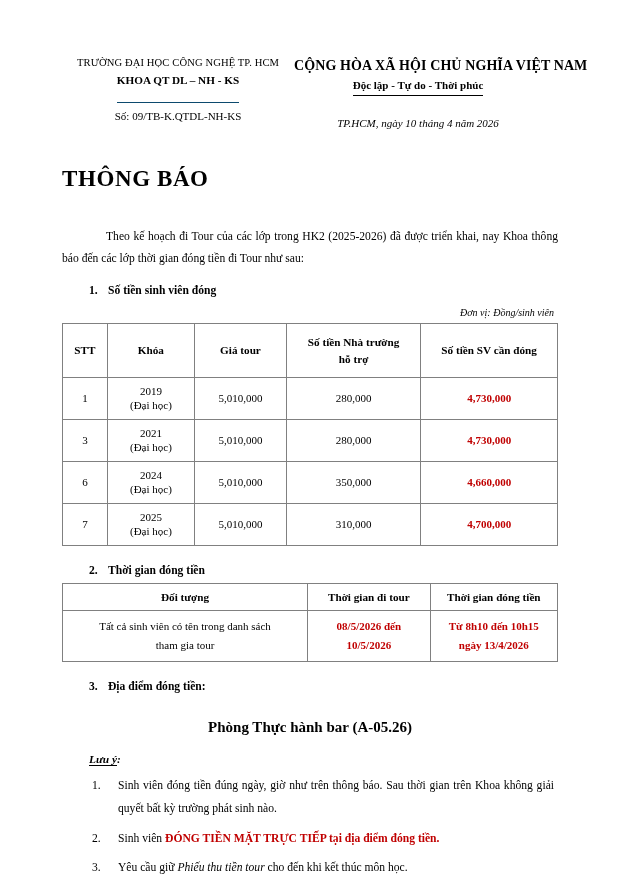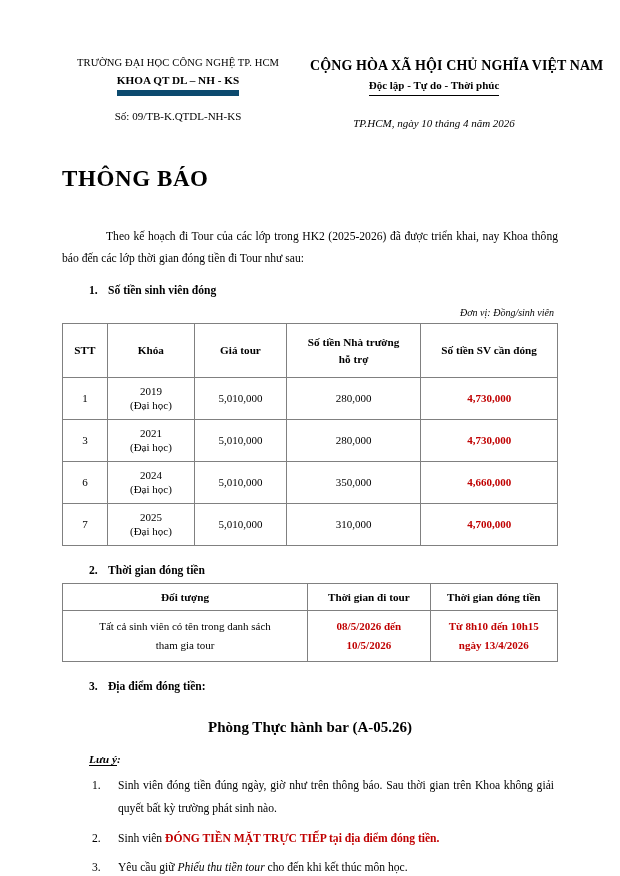--- a/index.html
+++ b/index.html
@@ -23,39 +23,38 @@
     height: 876px;
     box-sizing: border-box;
     padding: 55px 62px 10px 62px;
     position: relative;
   }
 
   
   .doc-header {
     display: flex;
     align-items: flex-start;
-    justify-content: space-between;
   }
   .hdr-left { width: 232px; text-align: center; }
   .hdr-right { width: 248px; text-align: center; }
 
   .org-line-1 {
     font-size: 10.6px;
     letter-spacing: 0.1px;
     white-space: nowrap;
   }
   .org-line-2 {
     font-weight: bold;
     font-size: 11.2px;
     margin-top: 1px;
     display: inline-block;
   }
   .org-line-2 .uline {
-    border-bottom: 6px solid #0c4a6e;
-    padding-bottom: 4px;
+    border-bottom: 1px solid #0c4a6e;
+    padding-bottom: 16px;
   }
   .nation-line-1 {
     font-weight: bold;
     font-size: 14px;
     letter-spacing: 0.1px;
     white-space: nowrap;
   }
   .nation-line-2 {
     font-weight: bold;
     font-size: 11.0px;

